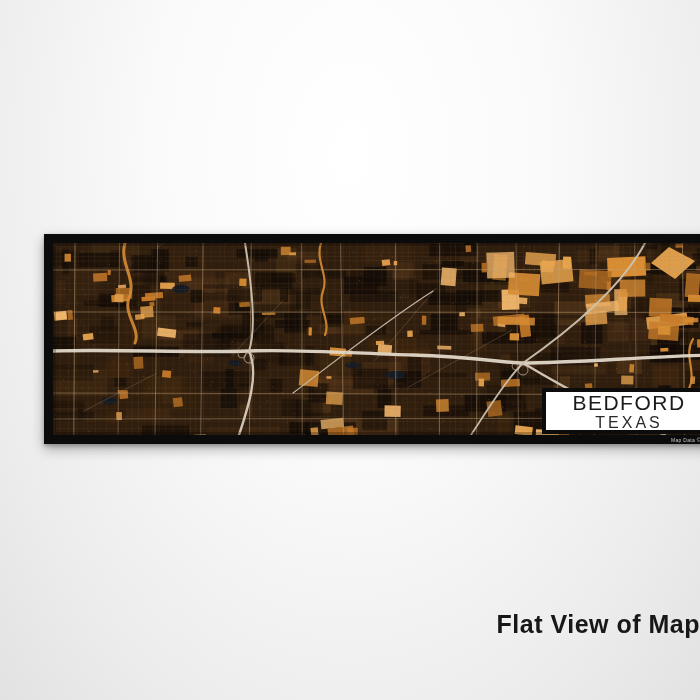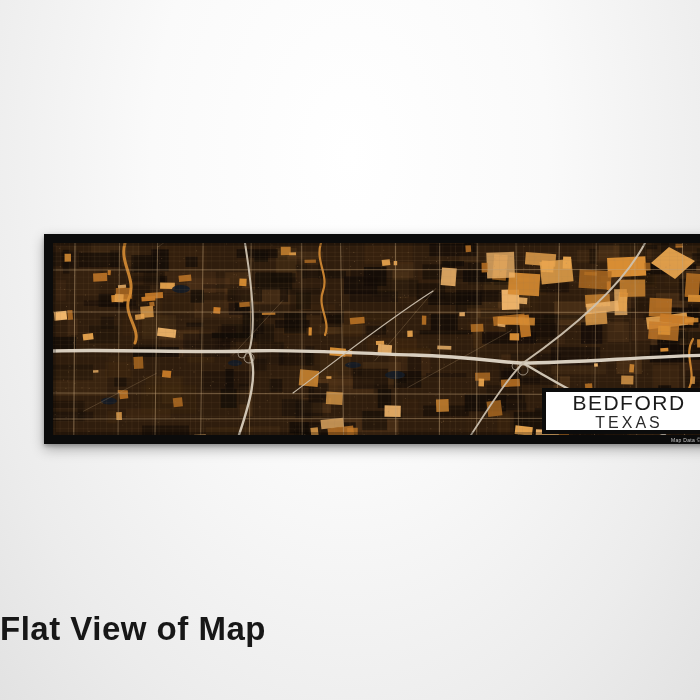--- a/index.html
+++ b/index.html
@@ -30,22 +30,22 @@
   }
   .label-state{
     font-size:16px;letter-spacing:3px;color:#2a2a2a;line-height:1;
     font-weight:400;
   }
   .attribution{
     position:absolute;right:3px;bottom:-8px;z-index:4;
     font-size:5px;letter-spacing:0.3px;color:#c9c9c9;line-height:1;
   }
   .caption{
-    position:absolute;left:0;top:610px;width:700px;text-align:left;
-    font-size:33px;font-weight:bold;letter-spacing:0.5px;color:#171717;
+    position:absolute;left:0;top:610px;width:700px;text-align:right;
+    font-size:25px;font-weight:bold;letter-spacing:0.5px;color:#171717;
   }
 </style>
 </head>
 <body>
 
 <div class="screenshot">
 
   <div class="print">
     <svg class="map-svg" xmlns="http://www.w3.org/2000/svg" width="663" height="192" viewBox="0 0 663 192">
         <rect x="0" y="0" width="663" height="192" fill="#2f1d0d"></rect>

